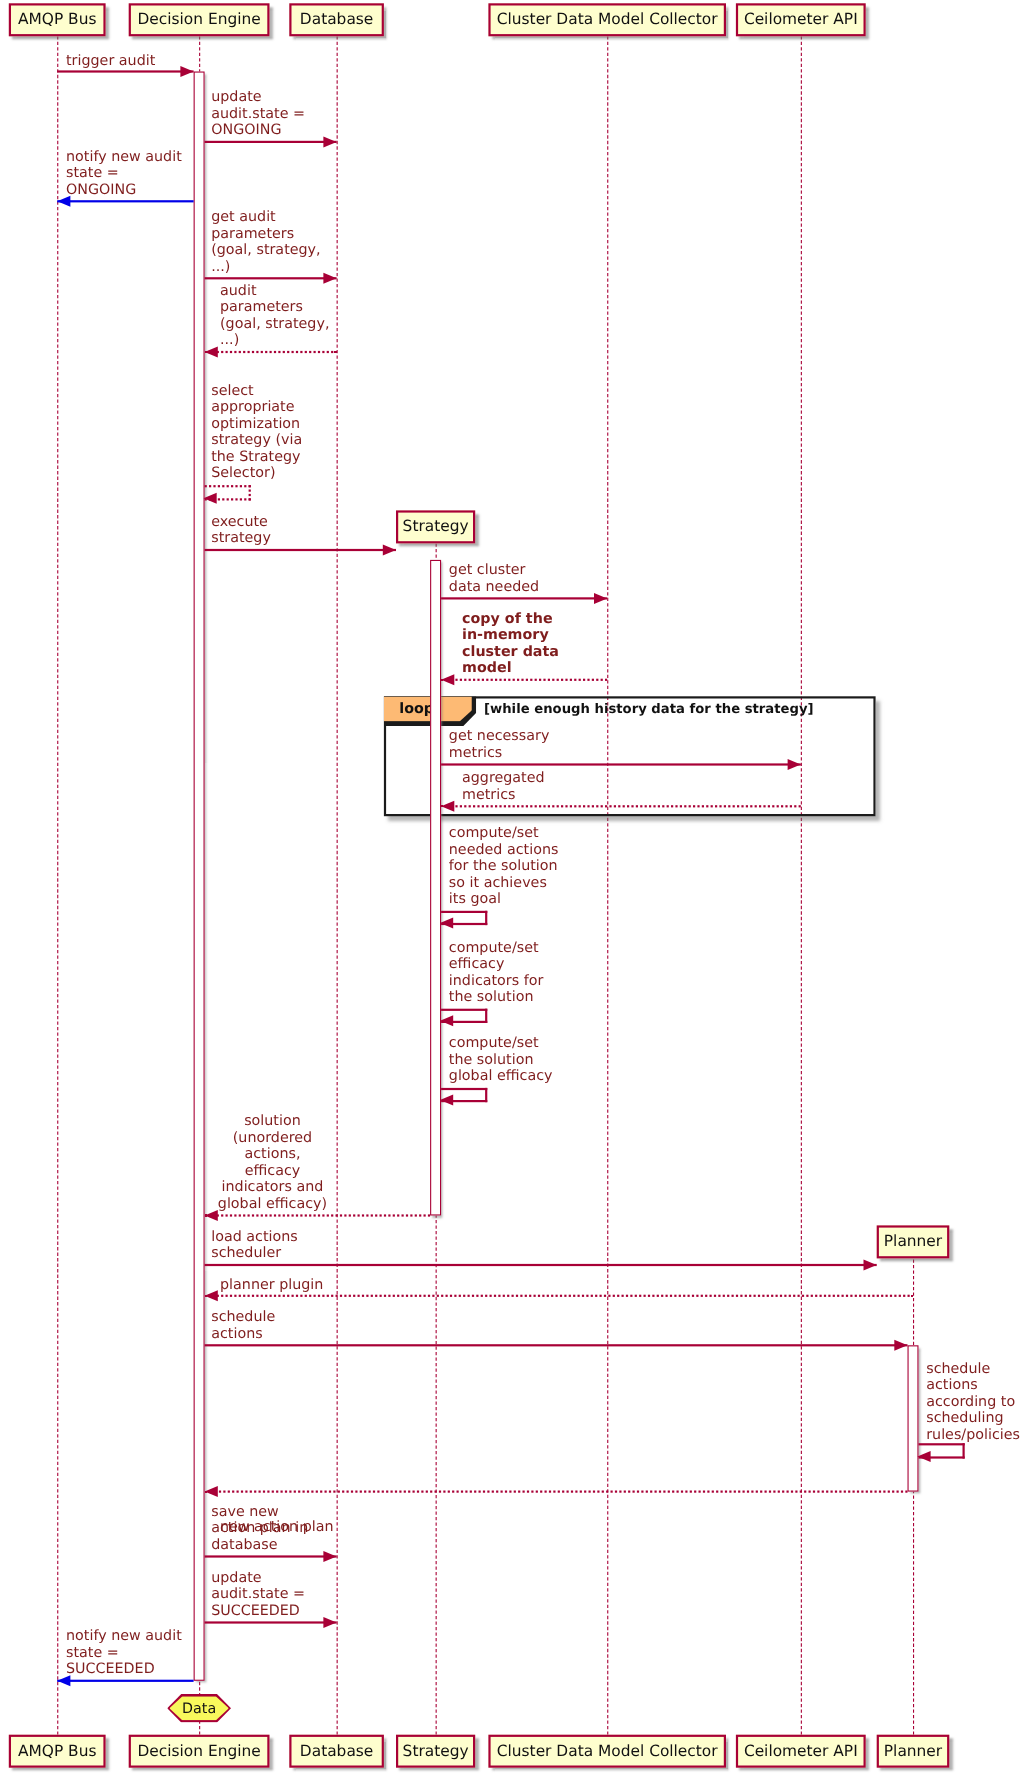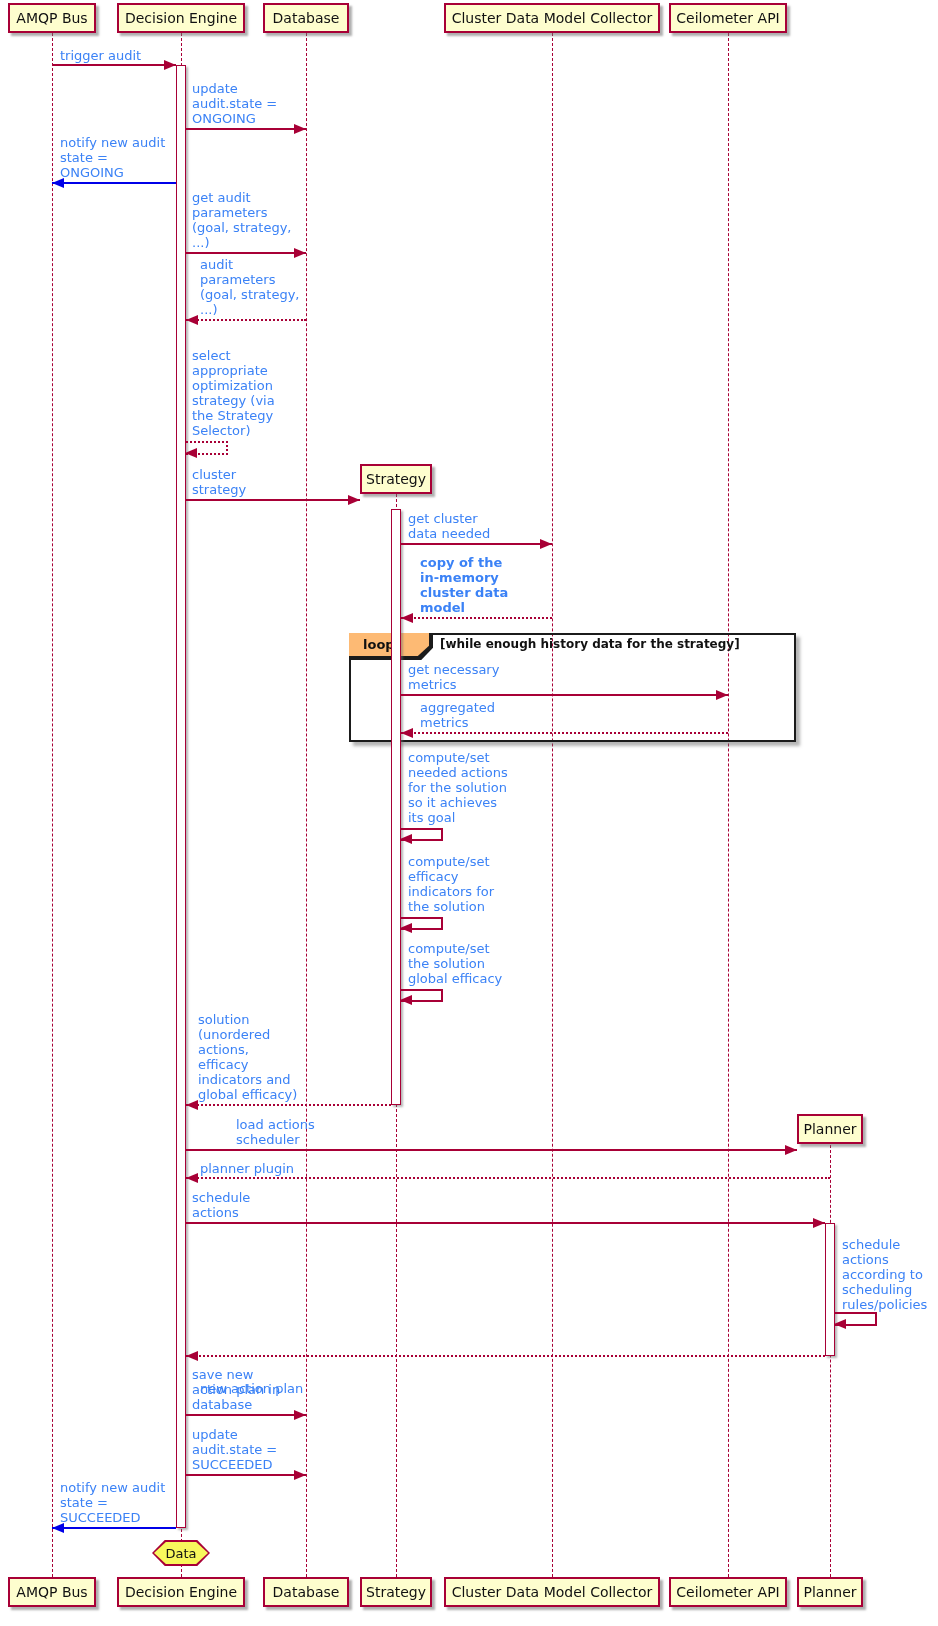--- a/index.html
+++ b/index.html
@@ -5,21 +5,21 @@
   html,body{margin:0;padding:0;background:#ffffff;}
   #canvas{position:relative;width:938px;height:1626px;background:#ffffff;overflow:hidden;
           font-family:"DejaVu Sans","Liberation Sans",sans-serif;color:#111;}
   .box{position:absolute;height:30px;background:#FEFECE;border:2px solid #A80036;
        box-shadow:3px 3px 2px rgba(110,110,110,.55);box-sizing:border-box;
        display:flex;align-items:center;justify-content:center;
        font-size:14px;white-space:nowrap;color:#111;}
   .lifeline{position:absolute;width:0;border-left:1px dashed #A80036;}
   .bar{position:absolute;width:10px;background:#ffffff;border:1px solid #A80036;
        box-shadow:2px 2px 2px rgba(110,110,110,.5);box-sizing:border-box;}
-  .mlabel{position:absolute;font-size:13px;line-height:15px;white-space:pre;color:#3b82f6;}
+  .mlabel{position:absolute;font-size:13px;line-height:15px;white-space:pre;color:#7f1d1d;}
   .mline{position:absolute;height:0;}
   .mline.solid{border-top:2px solid #A80036;}
   .mline.dotted{border-top:2px dotted #A80036;}
   .mline.blue{border-top:2px solid #0000E8;}
   .ah{position:absolute;width:0;height:0;border-top:5px solid transparent;border-bottom:5px solid transparent;}
   .selfrect{position:absolute;width:42px;box-sizing:border-box;
             border:2px solid #A80036;border-left:none;}
   .selfrect.dottedr{border-style:dotted;border-left:none;}
   .loopframe{position:absolute;border:2px solid #1b1b1b;box-sizing:border-box;
              box-shadow:4px 4px 3px rgba(110,110,110,.5);}
@@ -98,21 +98,21 @@
     <div class="mline dotted" style="left: 186px; top: 319px; width: 120px;"></div>
     <div class="ah" style="left: 186px; top: 315px; border-right: 12px solid rgb(168, 0, 54);"></div>
     <div class="mlabel" style="left: 192px; top: 348px;">select
 appropriate
 optimization
 strategy (via
 the Strategy
 Selector)</div>
     <div class="selfrect dottedr" style="left: 186px; top: 441px; height: 14px;"></div>
     <div class="ah" style="left: 185px; top: 448px; border-right: 12px solid rgb(168, 0, 54);"></div>
-    <div class="mlabel" style="left: 192px; top: 467px;">cluster
+    <div class="mlabel" style="left: 192px; top: 467px;">execute
 strategy</div>
     <div class="mline solid" style="left: 186px; top: 499px; width: 174px;"></div>
     <div class="ah" style="left: 348px; top: 495px; border-left: 12px solid rgb(168, 0, 54);"></div>
     <div class="mlabel" style="left: 408px; top: 511px;">get cluster
 data needed</div>
     <div class="mline solid" style="left: 401px; top: 543px; width: 151px;"></div>
     <div class="ah" style="left: 540px; top: 539px; border-left: 12px solid rgb(168, 0, 54);"></div>
     <div class="mlabel" style="left: 420px; top: 555px; font-weight: bold;">copy of the
 in-memory
 cluster data
@@ -138,29 +138,29 @@
 efficacy
 indicators for
 the solution</div>
     <div class="selfrect" style="left: 401px; top: 917px; height: 13px;"></div>
     <div class="ah" style="left: 400px; top: 923px; border-right: 12px solid rgb(168, 0, 54);"></div>
     <div class="mlabel" style="left: 408px; top: 941px;">compute/set
 the solution
 global efficacy</div>
     <div class="selfrect" style="left: 401px; top: 989px; height: 13px;"></div>
     <div class="ah" style="left: 400px; top: 995px; border-right: 12px solid rgb(168, 0, 54);"></div>
-    <div class="mlabel" style="left: 198px; top: 1012px;">solution
+    <div class="mlabel" style="left: 198px; top: 1012px; text-align: center;">solution
 (unordered
 actions,
 efficacy
 indicators and
 global efficacy)</div>
     <div class="mline dotted" style="left: 186px; top: 1104px; width: 205px;"></div>
     <div class="ah" style="left: 186px; top: 1100px; border-right: 12px solid rgb(168, 0, 54);"></div>
-    <div class="mlabel" style="left: 192px; top: 1117px; margin-left: 44px;">load actions
+    <div class="mlabel" style="left: 192px; top: 1117px;">load actions
 scheduler</div>
     <div class="mline solid" style="left: 186px; top: 1149px; width: 611px;"></div>
     <div class="ah" style="left: 785px; top: 1145px; border-left: 12px solid rgb(168, 0, 54);"></div>
     <div class="mlabel" style="left: 200px; top: 1161px;">planner plugin</div>
     <div class="mline dotted" style="left: 186px; top: 1177px; width: 644px;"></div>
     <div class="ah" style="left: 186px; top: 1173px; border-right: 12px solid rgb(168, 0, 54);"></div>
     <div class="mlabel" style="left: 192px; top: 1190px;">schedule
 actions</div>
     <div class="mline solid" style="left: 186px; top: 1222px; width: 639px;"></div>
     <div class="ah" style="left: 813px; top: 1218px; border-left: 12px solid rgb(168, 0, 54);"></div>

